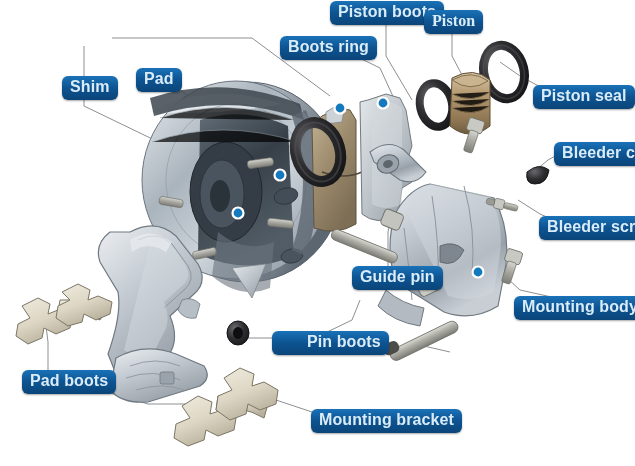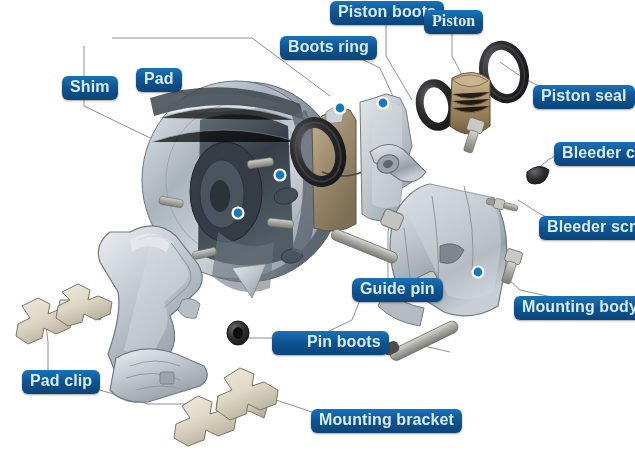--- a/index.html
+++ b/index.html
@@ -273,26 +273,26 @@
   </div>
   <div class="callout" style="left:554px;top:142px;">
     <span>Bleeder cap</span>
   </div>
   <div class="callout" style="left:539px;top:216px;">
     <span>Bleeder screw</span>
   </div>
   <div class="callout" style="left:514px;top:296px;">
     <span>Mounting body</span>
   </div>
-  <div class="callout" style="left:352px;top:278px;border-radius:7px;">
+  <div class="callout" style="left:352px;top:266px;">
     <span>Guide pin</span>
   </div>
   <div class="callout" style="left:272px;top:331px;padding-left:35px;">
     <span>Pin boots</span>
   </div>
   <div class="callout" style="left:22px;top:370px;">
-    <span>Pad clip</span>
+    <span>Pad boots</span>
   </div>
   <div class="callout" style="left:311px;top:409px;text-align:right;">
     <span>Mounting bracket</span>
   </div>
 
 </div>
 
 </body></html>

